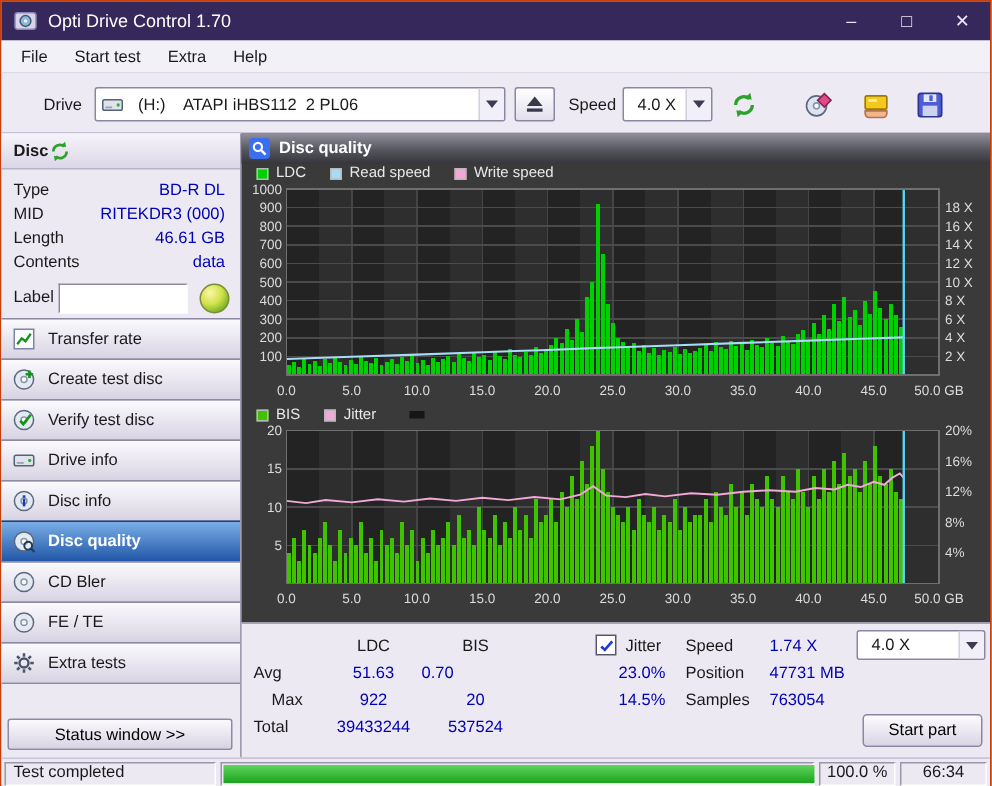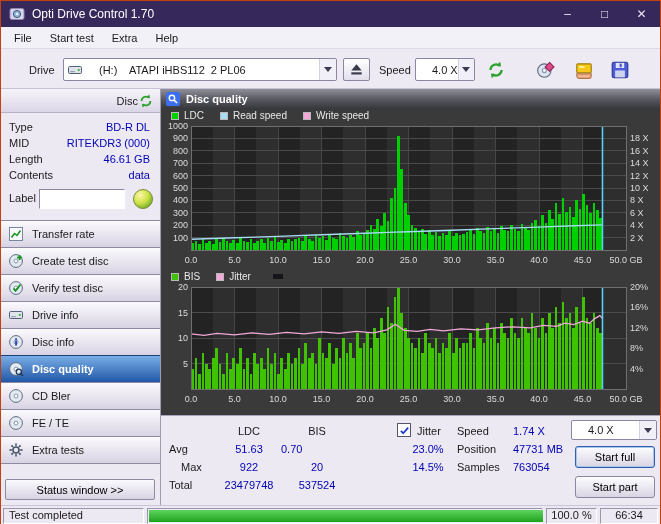--- a/index.html
+++ b/index.html
@@ -15,38 +15,38 @@
 
 .menubar{position:absolute;left:0;top:26px;width:100%;height:22px;background:#f3f1f8;border-bottom:1px solid #ddd9e8;display:flex;align-items:center;padding:0 4px}
 .menu-item{padding:3px 9px}
 
 .toolbar{position:absolute;left:0;top:48px;width:100%;height:40px;background:#edeaf3;border-bottom:1px solid #c7c2d6}
 .t-label{position:absolute;top:15px}
 .combo{display:flex;align-items:center;background:#fff;border:1px solid #8a87a2;border-radius:2px;overflow:hidden}
 .drive-combo{position:absolute;left:62px;top:9px;width:274px;height:23px}
 .speed-combo{position:absolute;left:414px;top:9px;width:60px;height:23px}
 .combo-ico{display:flex;margin-left:3px}
-.combo-text{padding-left:16px;white-space:pre}
+.combo-text{padding-left:9px;white-space:pre}
 .combo-arrow{margin-left:auto;width:17px;align-self:stretch;background:#f1eff7;border-left:1px solid #d4d0e2;display:flex;align-items:center;justify-content:center}
 .tri{width:0;height:0;border-left:4px solid transparent;border-right:4px solid transparent;border-top:5px solid #3c3c50}
 .eject-btn{position:absolute;left:342px;top:9px;width:27px;height:23px;background:linear-gradient(180deg,#ffffff,#e2dfeb);border:1px solid #8a87a2;border-radius:2px;display:flex;align-items:center;justify-content:center;padding:0}
 .tool-flat{position:absolute;top:7px;width:26px;height:27px;border:0;background:transparent;display:flex;align-items:center;justify-content:center;padding:0}
 
 .main{position:absolute;left:0;top:88px;width:100%;height:416px}
 .sidebar{position:absolute;left:0;top:0;width:160px;height:100%;background:#ece9f3;border-right:1px solid #a19bb4}
-.disc-header{height:24px;display:flex;align-items:center;justify-content:flex-end;padding:0 6px 0 8px;font-weight:normal;background:linear-gradient(180deg,#f6f4fa,#dbd6e7);border-bottom:1px solid #b7b1c6}
+.disc-header{height:24px;display:flex;align-items:center;justify-content:flex-start;padding:0 6px 0 8px;font-weight:bold;background:linear-gradient(180deg,#f6f4fa,#dbd6e7);border-bottom:1px solid #b7b1c6}
 .disc-refresh{display:flex;width:16px;height:16px}
 .disc-info{padding-top:6px}
 .info-row{height:16px;display:flex;justify-content:space-between;padding:0 10px 0 8px;align-items:center}
 .i-v{color:#0000b4}
 .label-row{position:relative;height:26px;margin-top:4px}
 .label-lbl{position:absolute;left:8px;top:5px}
 .label-input{position:absolute;left:38px;top:2px;width:86px;height:20px;border:1px solid;border-color:#8d88a2 #ffffff #ffffff #8d88a2;background:#fff;font:inherit;padding:0 3px}
 .label-badge{position:absolute;right:6px;top:1px;width:22px;height:22px;display:flex}
-.side-buttons{margin-top:8px}
+.side-buttons{}
 .side-btn{height:28px;margin-top:-1px;display:flex;align-items:center;gap:8px;padding-left:7px;background:linear-gradient(180deg,#fbfafd,#d8d3e3);border:1px solid #8f8aa4;border-left:0;border-right:0;position:relative}
 .side-btn .ico{width:16px;height:16px;flex:none}
 .side-btn.selected{background:linear-gradient(180deg,#79aee6,#2257a8);color:#fff;font-weight:bold;border-color:#1d3f7a}
 .status-window-btn{position:absolute;left:4px;right:5px;bottom:5px;height:21px;background:linear-gradient(180deg,#fbfafd,#d8d3e3);border:1px solid #8f8aa4;border-radius:2px;font:inherit}
 
 .chart-panel{position:absolute;left:160px;top:0;right:0;height:100%;background:#3a3a3a}
 .panel-header{position:absolute;left:0;top:0;width:100%;height:20px;display:flex;align-items:center;gap:6px;padding-left:5px;background:linear-gradient(180deg,#90909a,#55555e 55%,#36363c);color:#fff;font-weight:bold}
 .mag{display:flex;width:14px;height:14px}
 .legend{position:absolute;left:0;width:100%;height:13px;display:flex;align-items:center;padding-left:10px;color:#e8e8e8;font-size:10px}
 .leg-item{display:flex;align-items:center;gap:5px;margin-right:16px}
@@ -752,30 +752,29 @@
         <span class="st nv" style="left:352px;top:26px">47731 MB</span>
 
         <span class="st" style="left:20px;top:44px">Max</span>
         <span class="st nv" style="left:48px;top:44px;width:80px;text-align:center">922</span>
         <span class="st nv" style="left:128px;top:44px;width:56px;text-align:center">20</span>
         <span class="st nv" style="left:240px;top:44px;width:54px;text-align:center">14.5%</span>
         <span class="st" style="left:296px;top:44px">Samples</span>
         <span class="st nv" style="left:352px;top:44px">763054</span>
 
         <span class="st" style="left:8px;top:62px">Total</span>
-        <span class="st nv" style="left:48px;top:62px;width:80px;text-align:center">23479748</span>
+        <span class="st nv" style="left:48px;top:62px;width:80px;text-align:center">39433244</span>
         <span class="st nv" style="left:128px;top:62px;width:56px;text-align:center">537524</span>
 
         <div class="combo stats-combo">
           <span class="combo-text">4.0 X</span>
           <span class="combo-arrow">
               <i class="tri"></i>
             </span>
         </div>
-        <button class="btn start-full">Start full</button>
         <button class="btn start-part">Start part</button>
       </div>
     </div>
   </div>
 
   <div class="statusbar">
     <div class="sb-cell sb-status"><span>Test completed</span></div>
     <div class="sb-cell sb-progress">
         <div class="sb-fill" id="progressFill" style="width: 100%;"></div>
       </div>

